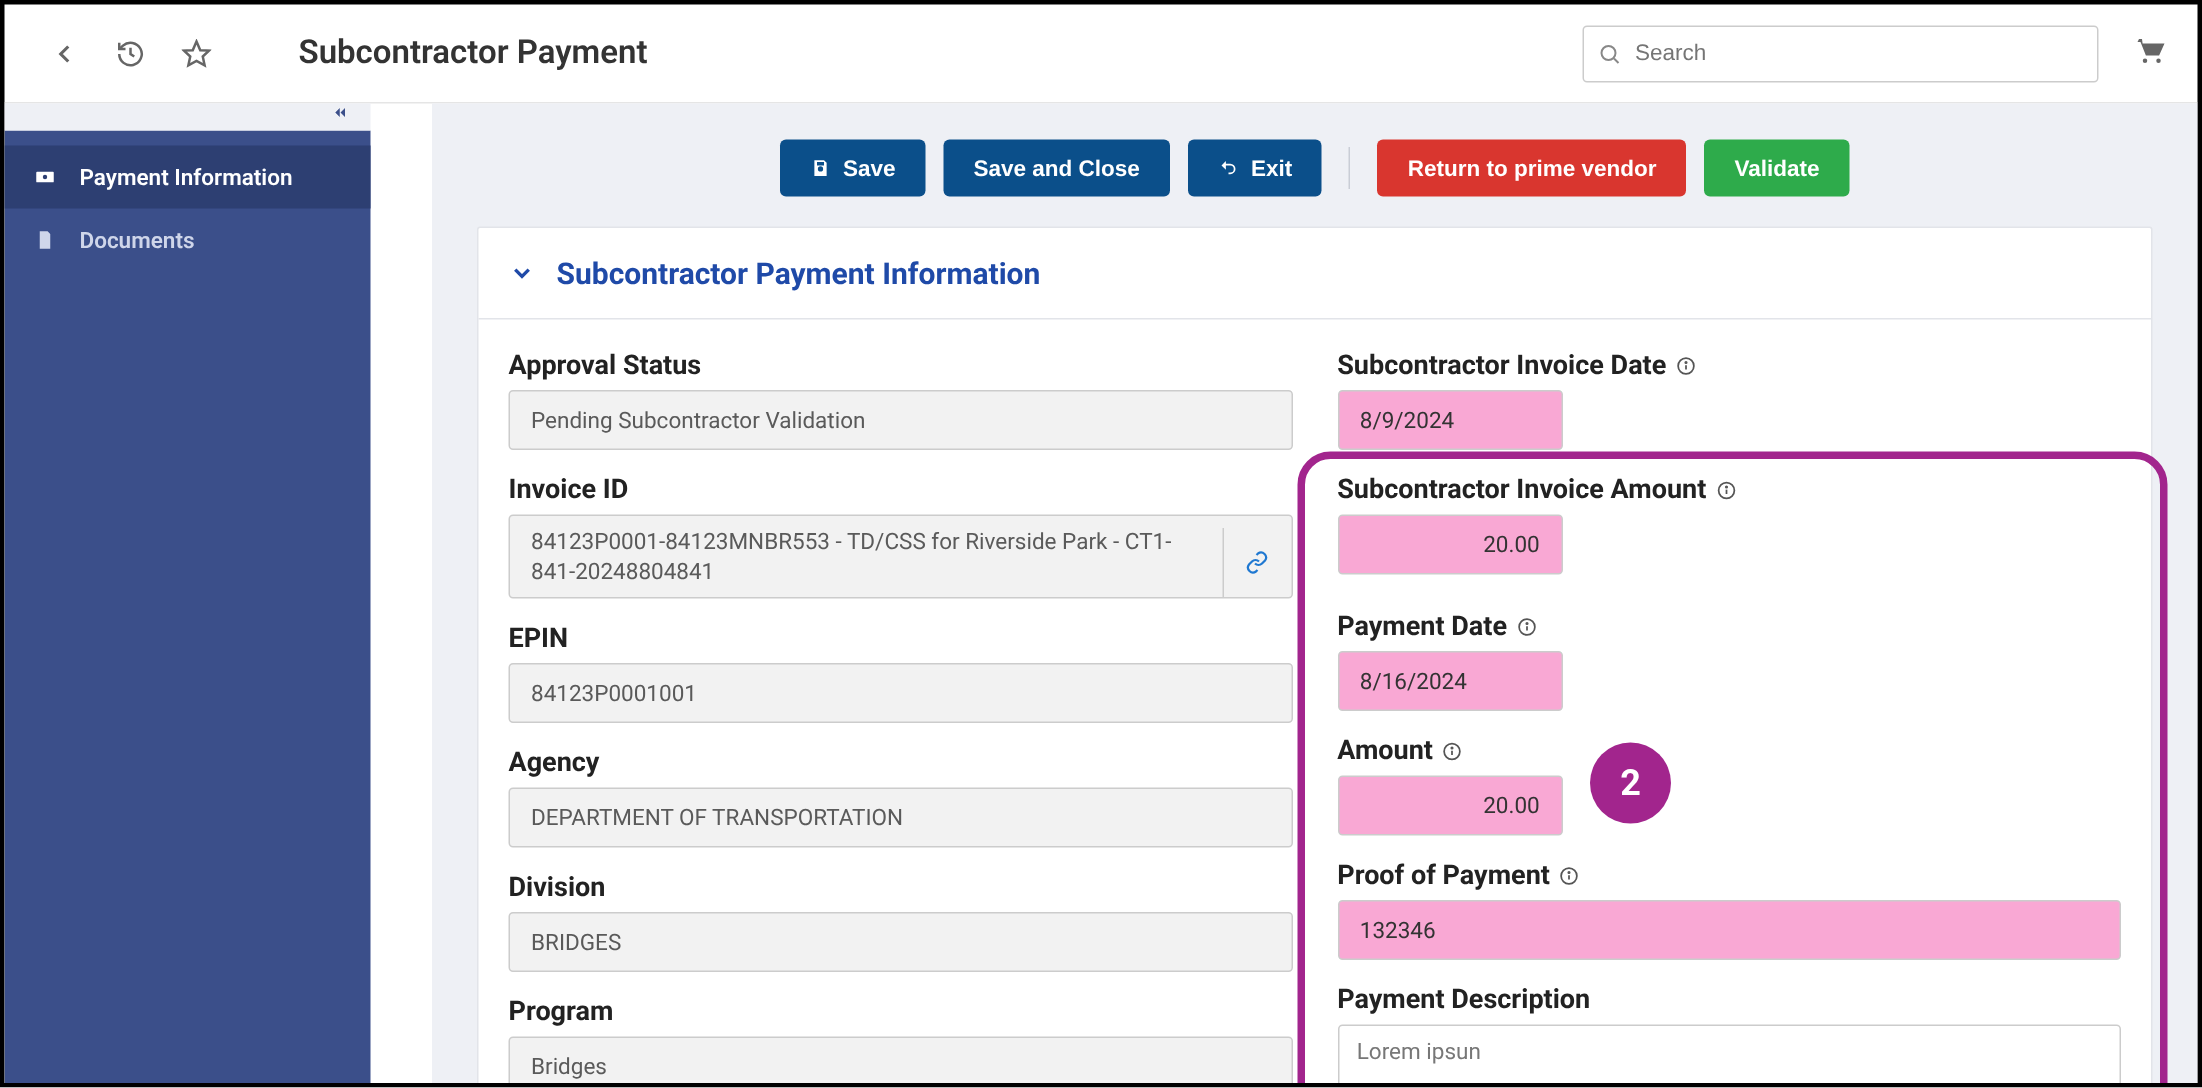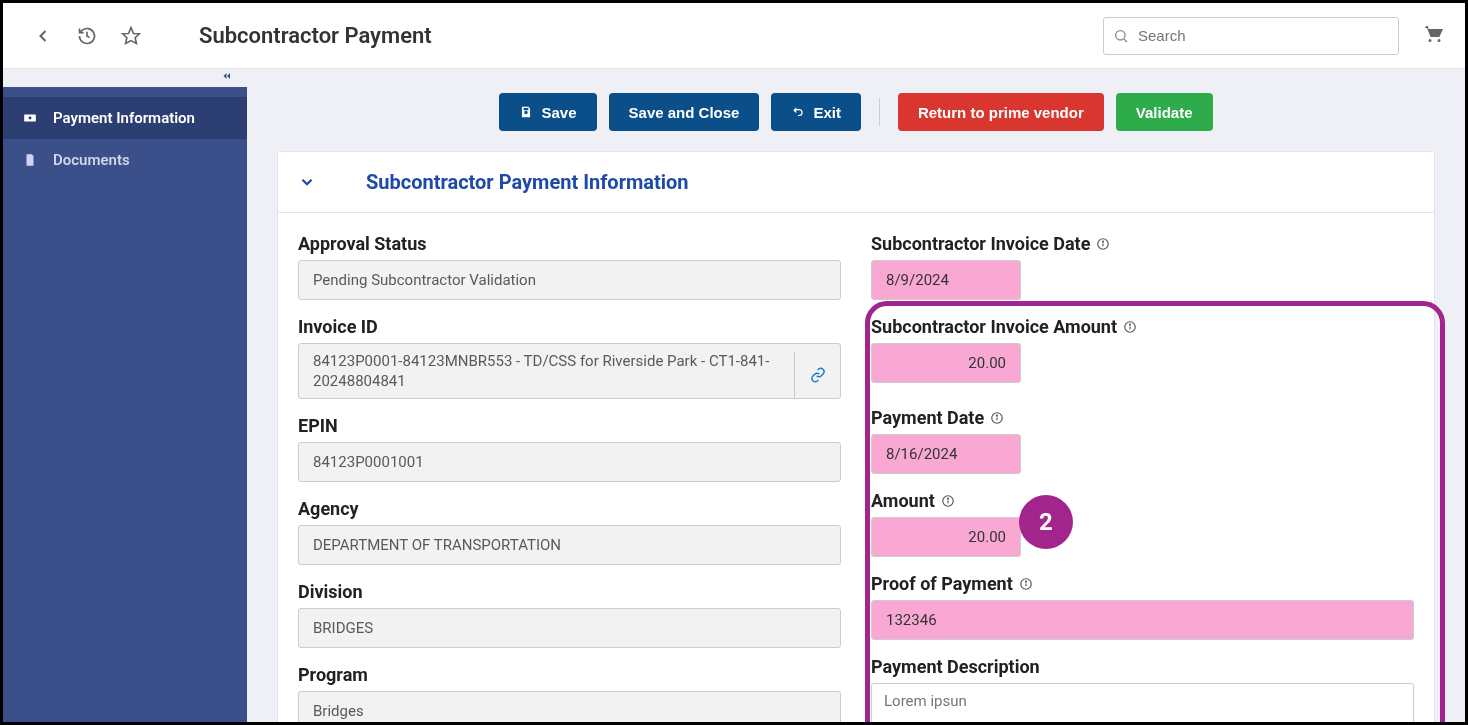--- a/index.html
+++ b/index.html
@@ -34,21 +34,21 @@
   .hdr-icn svg { width: 20px; height: 20px; }
   .hdr-title {
     font-size: 22px;
     font-weight: 600;
     color: #333;
     margin-left: 36px;
   }
   .hdr-spacer { flex: 1; }
   .search-wrap {
     position: relative;
-    width: 296px;
+    width: 344px;
     margin-left: 15px;
   }
   .search-wrap svg {
     position: absolute; left: 10px; top: 50%; transform: translateY(-50%);
     width: 16px; height: 16px; color: #888;
   }
   .search-input {
     width: 100%; height: 38px;
     border: 1px solid #ccc;
     border-radius: 3px;
@@ -60,20 +60,21 @@
     margin-left: 22px;
     color: #666;
     cursor: pointer;
   }
   .cart-icn svg { width: 24px; height: 24px; }
 
   
   .body {
     display: flex;
     height: calc(100% - 66px);
+    gap: 41px;
   }
   .sidebar {
     width: 244px;
     background: #3b4f8a;
     color: #fff;
     flex-shrink: 0;
     padding-top: 10px;
   }
   .sb-collapse {
     text-align: right;
@@ -132,21 +133,21 @@
     background: #fff;
     border: 1px solid #e2e4e9;
     border-radius: 2px;
   }
   .panel-head {
     display: flex; align-items: center; gap: 14px;
     padding: 18px 20px;
     border-bottom: 1px solid #e2e4e9;
   }
   .panel-head .chev { color: #1f4aa8; width: 18px; height: 18px; cursor: pointer;}
-  .panel-head .title { font-size: 20px; font-weight: 700; color: #1f4aa8; margin-left: 36px; }
+  .panel-head .title { font-size: 20px; font-weight: 700; color: #1f4aa8; }
 
   .panel-body {
     display: flex;
     padding: 10px 20px 30px;
     gap: 30px;
   }
   .col { flex: 1; display: flex; flex-direction: column; gap: 6px; position: relative; }
   .fld-label {
     font-size: 18px;
     font-weight: 700;

